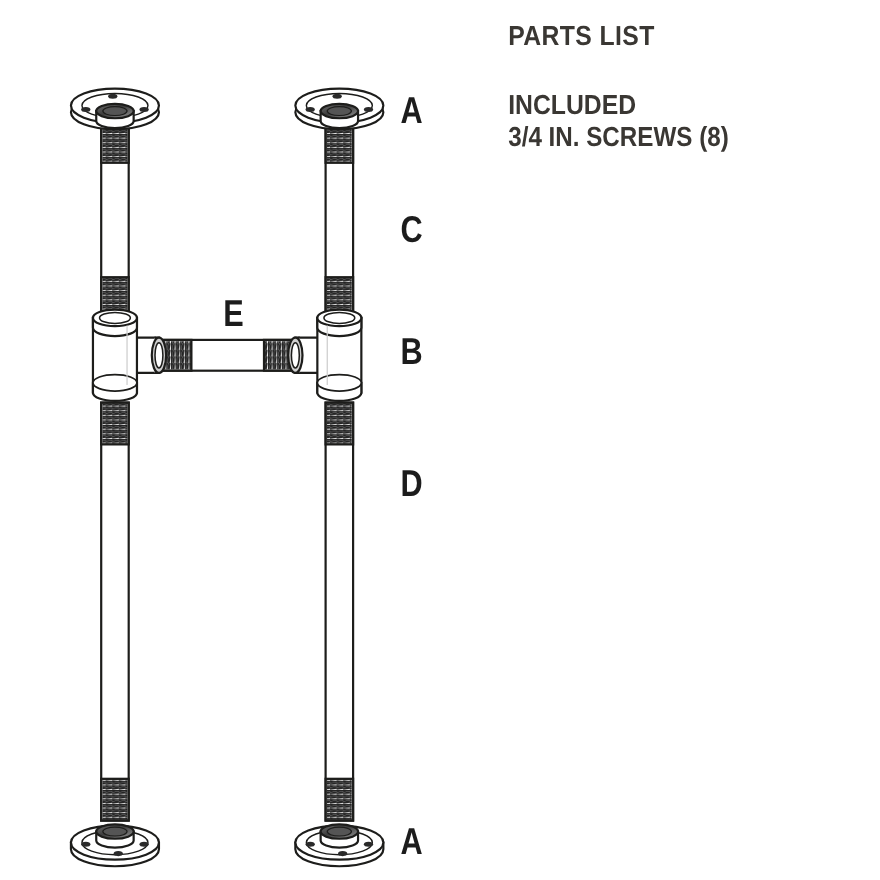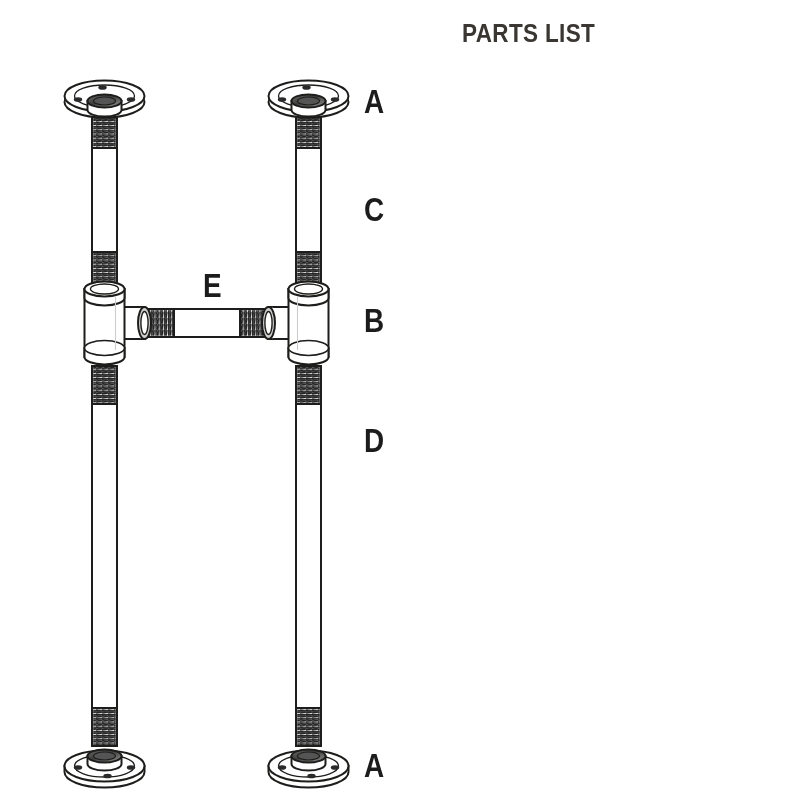--- a/index.html
+++ b/index.html
@@ -253,16 +253,20 @@
 
   <div class="callout" style="left:364px; top:748px;">A</div>
 
   <div class="callout" style="left:203px; top:268px;">E</div>
 
   <div class="parts-panel">
 
     <div class="panel-heading">PARTS LIST</div>
 
 
+    <div class="included-block">
+      <div class="included-heading">INCLUDED</div>
+      <div class="included-line">3/4 IN. SCREWS (8)</div>
+    </div>
 
   </div>
 
 </div>
 
 </body></html>

